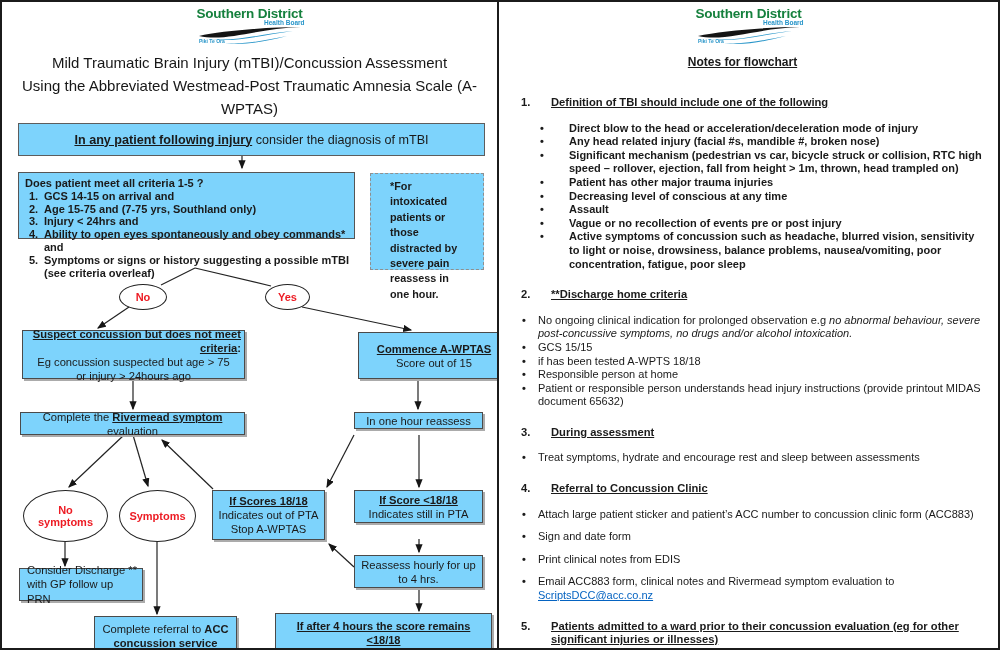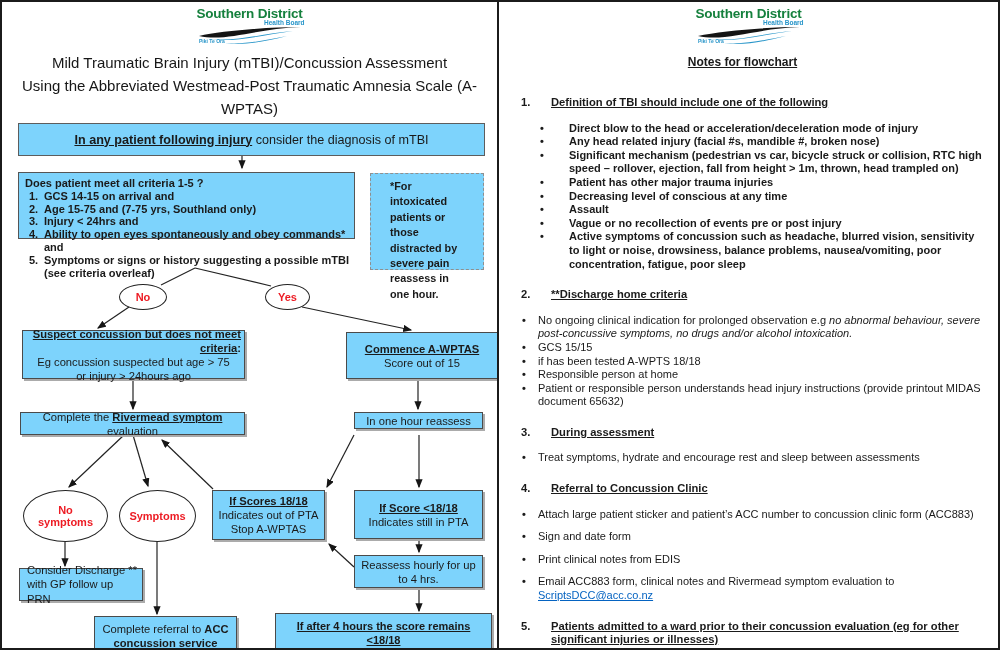--- a/index.html
+++ b/index.html
@@ -28,25 +28,25 @@
   .crit-item{display:flex;}
   .crit-num{width:15px;flex:none;padding-left:4px;}
   .crit-text{flex:1;}
   #box-note{left:368px;top:171px;width:114px;height:97px;border:1.4px dashed #8f8f8f;box-shadow:none;align-items:flex-start;justify-content:flex-start;text-align:left;font-weight:600;font-size:10.8px;line-height:15.4px;padding:5px 19px;}
   .oval{position:absolute;box-sizing:border-box;border:1.3px solid #222;border-radius:50%;background:#fff;display:flex;flex-direction:column;align-items:center;justify-content:center;color:var(--red);font-weight:700;font-size:11px;line-height:12.5px;text-align:center;}
   #oval-no{left:117px;top:282px;width:48px;height:26px;}
   #oval-yes{left:263px;top:282px;width:45px;height:26px;}
   #oval-nosym{left:21px;top:488px;width:85px;height:52px;}
   #oval-sym{left:117px;top:488px;width:77px;height:52px;}
   #box-suspect{left:20px;top:328px;width:223px;height:49px;font-size:11.2px;text-align:right;}
-  #box-commence{left:344px;top:330px;width:152px;height:47px;}
+  #box-commence{left:356px;top:330px;width:152px;height:47px;}
   #box-rivermead{left:18px;top:410px;width:225px;height:23px;}
   #box-inhour{left:352px;top:410px;width:129px;height:17px;}
   #box-scores18{left:210px;top:488px;width:113px;height:50px;}
-  #box-below18{left:352px;top:488px;width:129px;height:49px;}
+  #box-below18{left:352px;top:488px;width:129px;height:33px;}
   #box-reassess{left:352px;top:553px;width:129px;height:33px;}
   #box-discharge{left:17px;top:566px;width:124px;height:33px;align-items:flex-start;text-align:left;padding-left:7px;line-height:14.5px;}
   #box-referral{left:92px;top:614px;width:143px;height:40px;justify-content:flex-start;padding-top:5px;}
   #box-after4{left:273px;top:611px;width:217px;height:43px;justify-content:flex-start;padding-top:5px;font-size:11px;}
   .flow-arrows{position:absolute;left:0;top:0;pointer-events:none;}
   .flow-arrows line{stroke:#222;stroke-width:1.2;}
 
   
   .notes-title{position:absolute;top:53px;left:0;right:12px;text-align:center;font-size:12px;}
   .notes-body{position:absolute;top:94px;left:22px;right:12px;font-size:11px;line-height:13.6px;}

